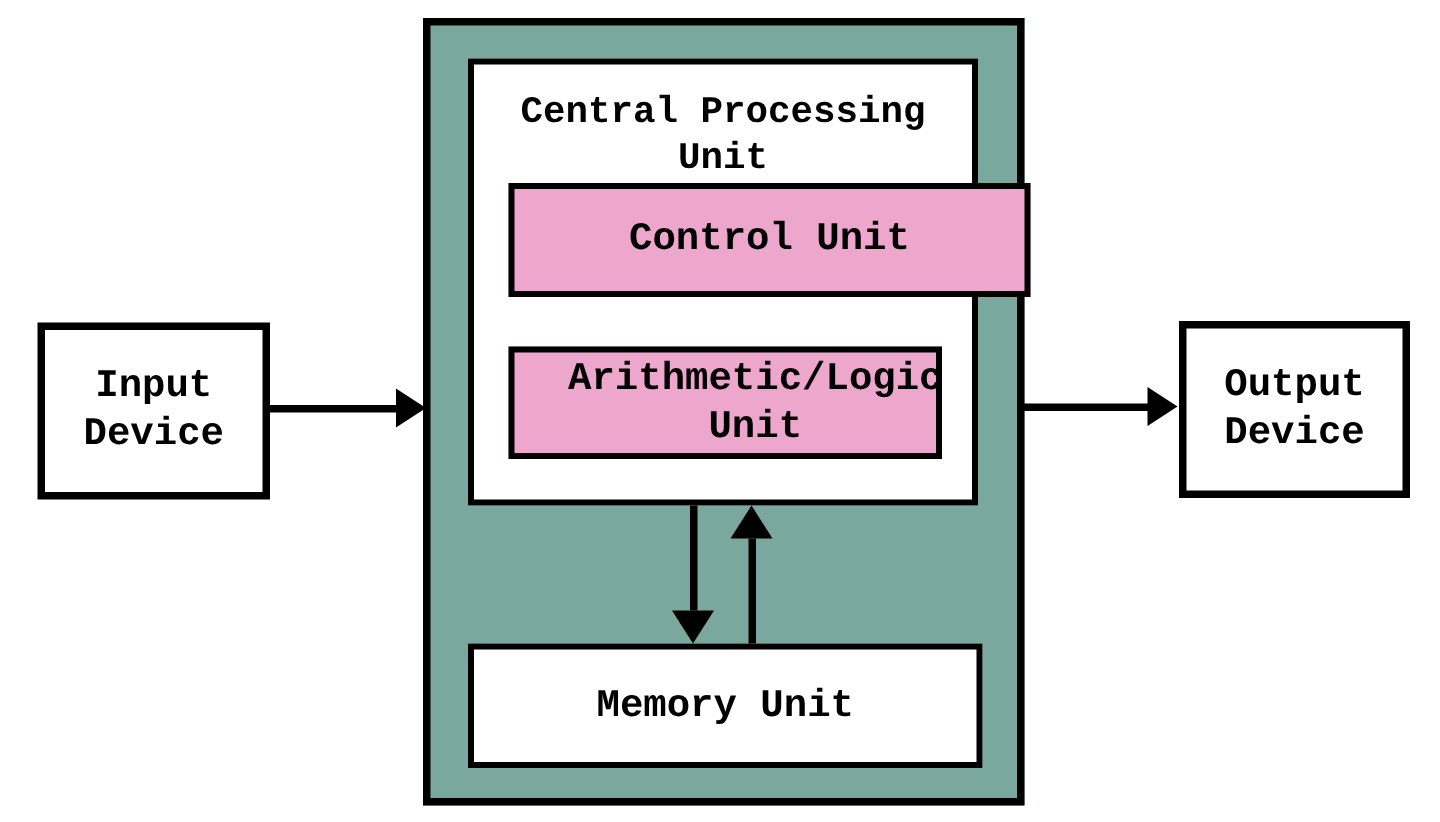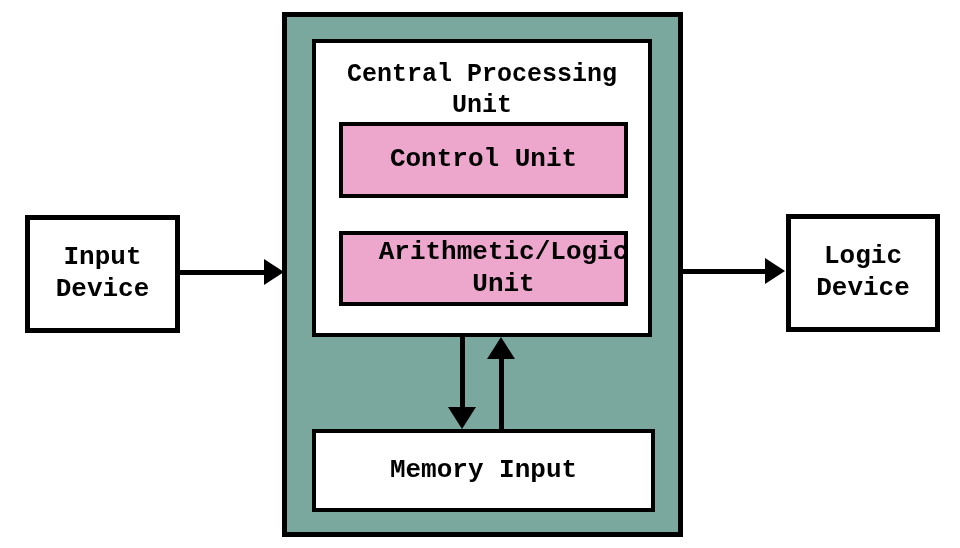--- a/index.html
+++ b/index.html
@@ -39,21 +39,21 @@
     left: 312px; top: 39px;
     width: 340px; height: 298px;
     background: var(--box_fill, #fff);
     border: 4px solid var(--line, #000);
     align-items: flex-start;
     padding-top: 17px;
     font-size: 25px;
   }
   .control-box {
     left: 339px; top: 122px;
-    width: 289px; height: 76px;
+    width: 348px; height: 76px;
     background: var(--unit_fill, #EDA6CC);
     border: 4px solid var(--line, #000);
   }
   .alu-box {
     left: 339px; top: 231px;
     width: 289px; height: 75px;
     background: var(--unit_fill, #EDA6CC);
     border: 4px solid var(--line, #000);
     padding-left: 40px;
   }
@@ -116,29 +116,29 @@
 
   <div class="node control-box">
     <span>Control Unit</span>
   </div>
 
   <div class="node alu-box">
     <span>Arithmetic/Logic Unit</span>
   </div>
 
   <div class="node memory-box">
-    <span>Memory Input</span>
+    <span>Memory Unit</span>
   </div>
 
   <div class="node input-box">
     <span>Input Device</span>
   </div>
 
   <div class="node output-box">
-    <span>Logic Device</span>
+    <span>Output Device</span>
   </div>
 
   <div class="hline" style="left:180px; top:270px; width:86px;"></div>
   <div class="head head-right" style="left:264px; top:259px;"></div>
 
   <div class="hline" style="left:682px; top:269px; width:85px;"></div>
   <div class="head head-right" style="left:765px; top:258px;"></div>
 
   <div class="vline" style="left:460px; top:337px; height:70px;"></div>
   <div class="head head-down" style="left:448px; top:407px;"></div>

